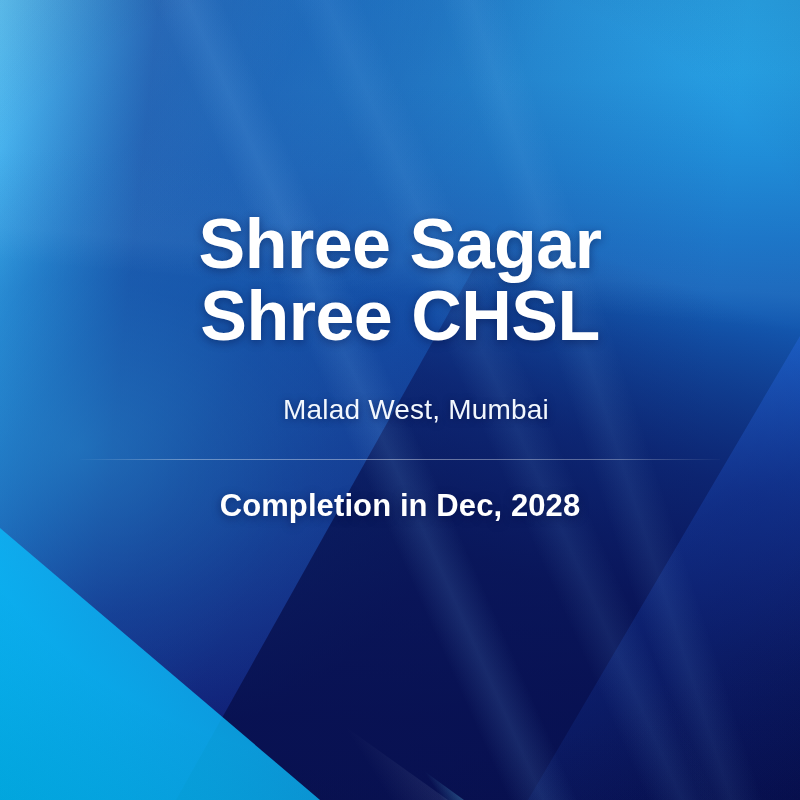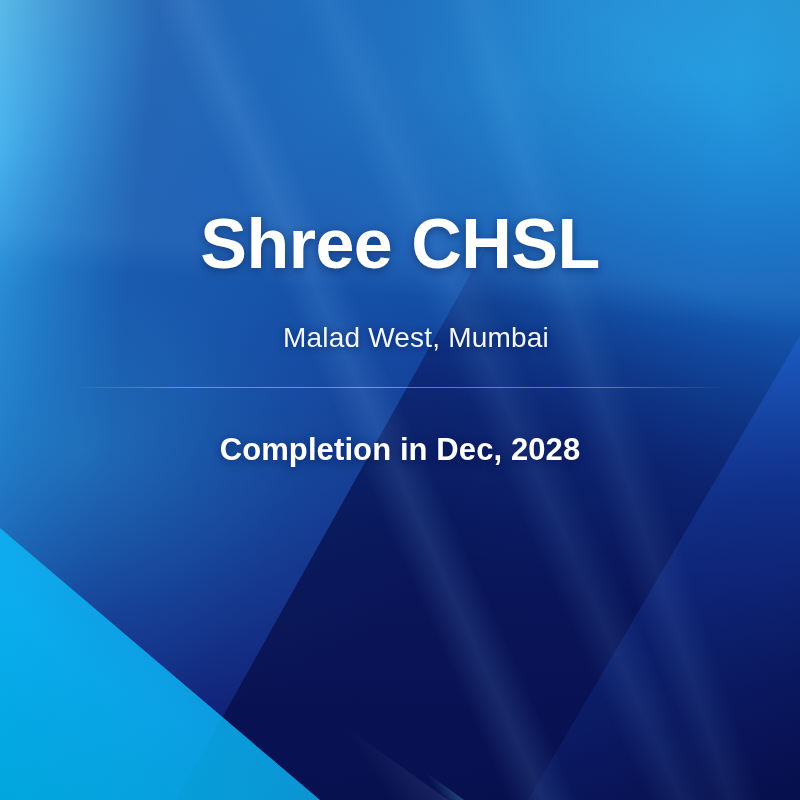--- a/index.html
+++ b/index.html
@@ -188,21 +188,21 @@
     width:640px; height:1px;
     background:linear-gradient(90deg,
       rgba(255,255,255,0.02) 0%,
       rgba(255,255,255,0.34) 16%,
       rgba(255,255,255,0.40) 50%,
       rgba(255,255,255,0.30) 84%,
       rgba(255,255,255,0.02) 100%);
   }
 
   .completion {
-    margin-top:44px;
+    margin-top:28px;
     color:#ffffff;
     font-size:31px;
     font-weight:bold;
     letter-spacing:0.1px;
     text-shadow:0 2px 9px rgba(2,12,60,0.5);
   }
 </style>
 </head>
 <body>
 
@@ -218,20 +218,21 @@
   <div class="bg bg-streaks-r"></div>
   <div class="bg bg-sheen"></div>
   <div class="bg bg-white-streak"></div>
   <div class="bg bg-streak-rim"></div>
   <div class="bg bg-cyan-corner"></div>
   <div class="bg bg-vignette"></div>
 
   <div id="content">
 
     <h1 class="title">
+      <span class="l1">Shree Sagar</span>
       <span class="l2">Shree CHSL</span>
     </h1>
 
     <div class="subtitle">Malad West, Mumbai</div>
 
     <div class="divider"></div>
 
     <div class="completion">Completion in Dec, 2028</div>
 
   </div>

